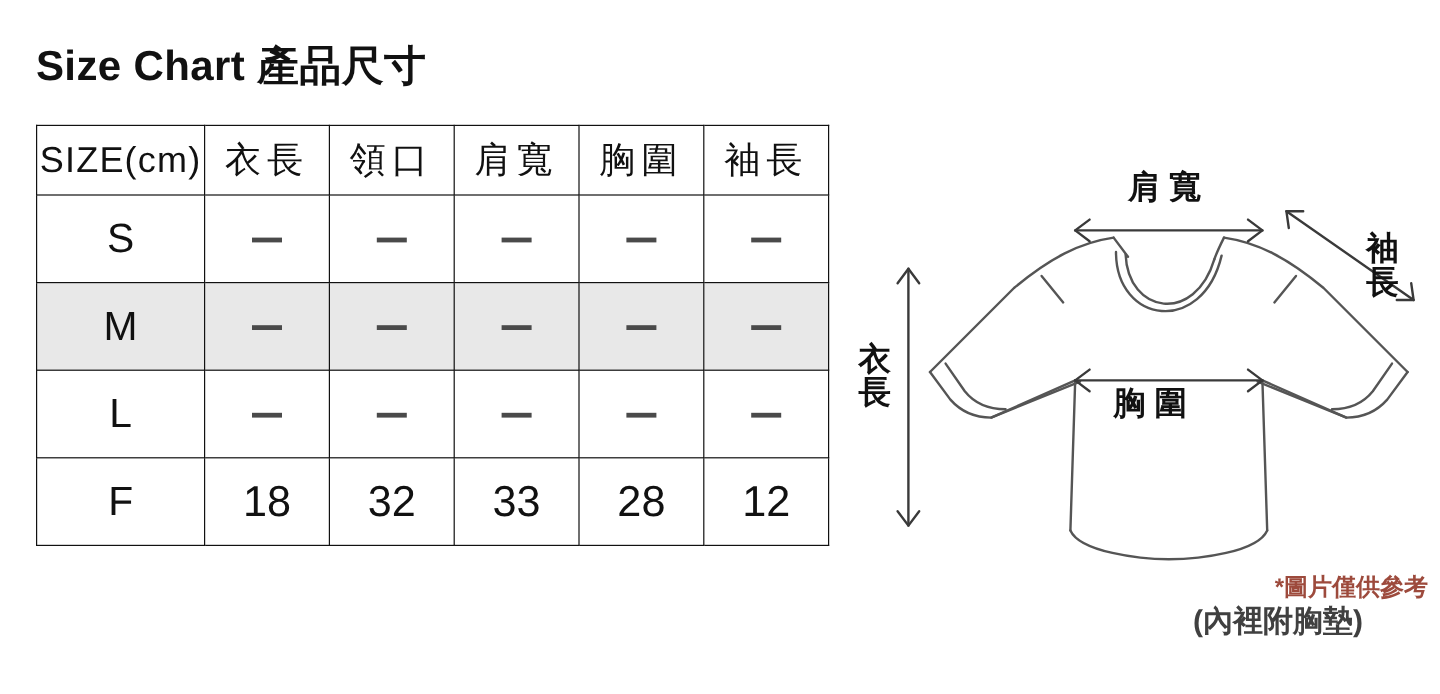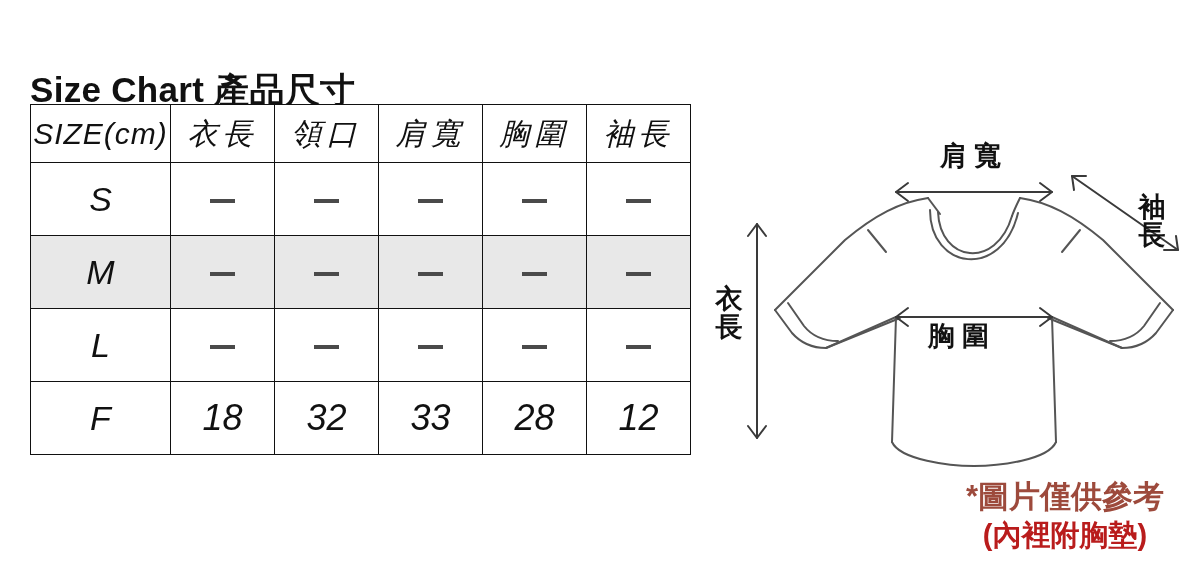--- a/index.html
+++ b/index.html
@@ -19,21 +19,20 @@
   
   #page-title {
     position: absolute;
     left: 30px;
     top: 32px;
     font-size: 35px;
     font-weight: 700;
     letter-spacing: 0.3px;
     color: #111111;
     white-space: nowrap;
-    margin-top: 35px;
   }
 
   
   #size-table-wrap {
     position: absolute;
     left: 30px;
     top: 104px;
     width: 660px;
   }
   table.size-table {
@@ -46,21 +45,20 @@
   table.size-table td,
   table.size-table th {
     border: 1.5px solid #111111;
   }
   table.size-table th,
   table.size-table td {
     text-align: center;
     vertical-align: middle;
     padding: 0;
     color: #111111;
-    font-style: italic;
   }
   
   tr.head-row { height: 58px; }
   tr.head-row th {
     font-size: 30px;
     font-weight: 400;
     line-height: 1;
   }
   th.head-size {
     font-size: 22px;
@@ -137,29 +135,30 @@
   
   #footnote {
     position: absolute;
     left: 940px;
     top: 478px;
     width: 250px;
     text-align: center;
     line-height: 1.25;
   }
   #footnote-line1 {
-    font-size: 31px;
+    font-size: 20px;
     font-weight: 700;
     color: #9d4a3c;
     display: block;
+    text-align: right;
   }
   #footnote-line2 {
-    font-size: 29px;
+    font-size: 25px;
     font-weight: 700;
-    color: #b91c1c;
+    color: #404040;
     display: block;
   }
 </style>
 </head>
 <body>
 
 <div id="page-title">Size Chart 產品尺寸</div>
 
 <div id="size-table-wrap">
   <table class="size-table">

